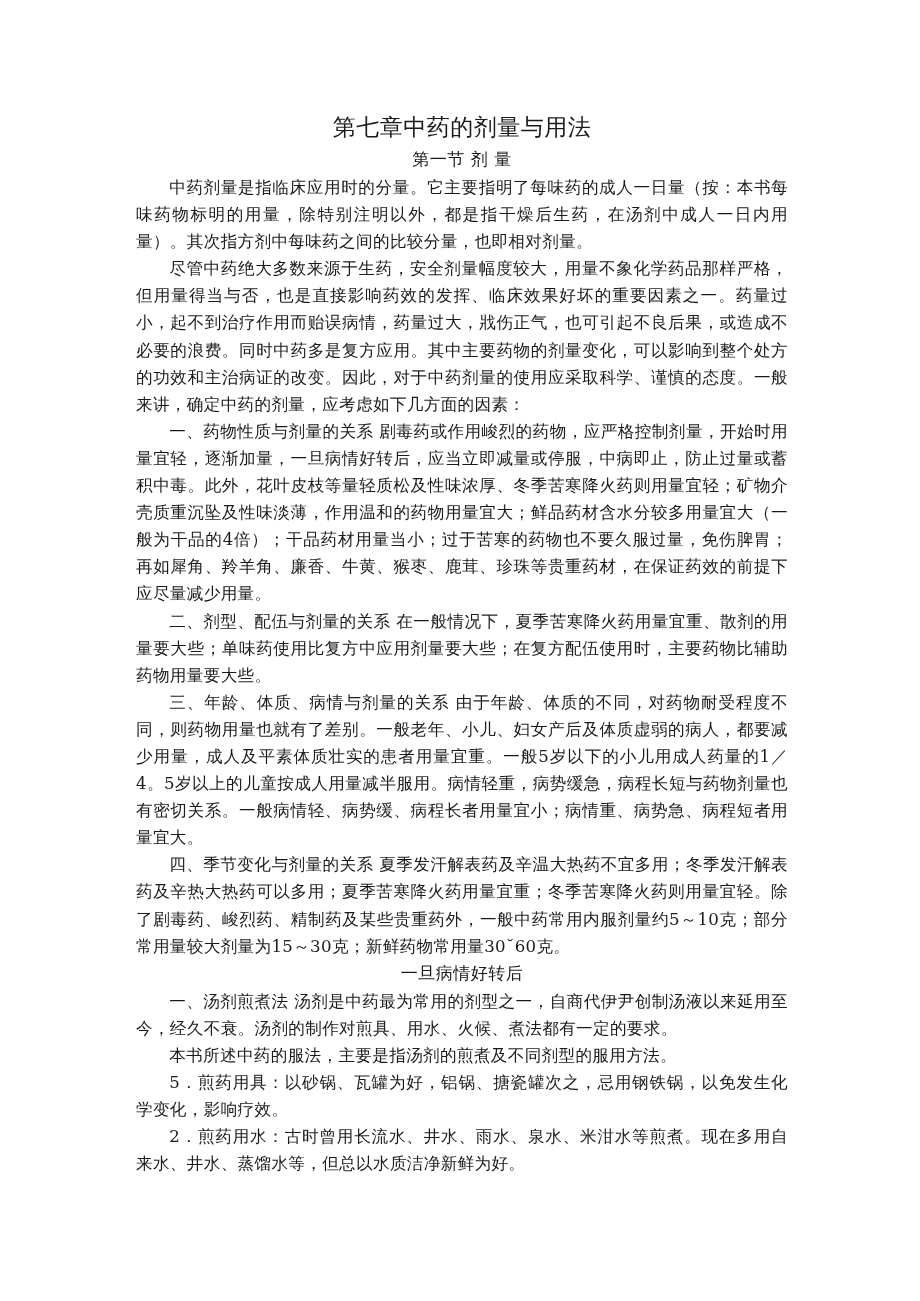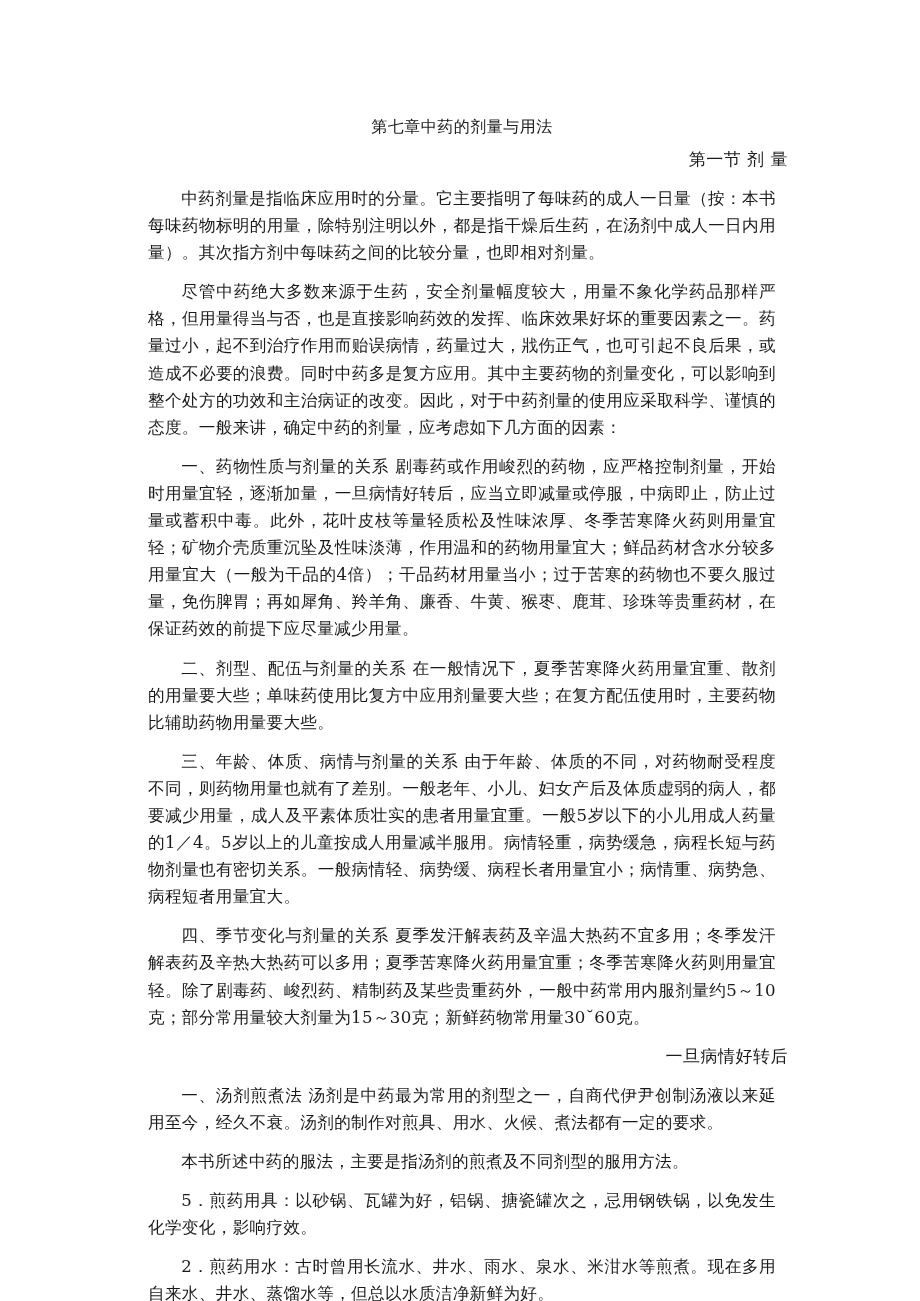--- a/index.html
+++ b/index.html
@@ -16,39 +16,39 @@
     font-family: "DejaVu Serif", "Liberation Serif", serif;
     color: #1a1a1a;
   }
   .content {
     position: absolute;
     left: 136px;
     top: 112px;
     width: 652px;
   }
   h1.chapter-title {
-    font-size: 16px;
+    font-size: 23px;
     font-weight: normal;
     text-align: center;
     margin: 0 0 4px 0;
     line-height: 30px;
     letter-spacing: 0.5px;
   }
   h2.section-title {
     font-size: 17px;
     font-weight: normal;
-    text-align: right;
+    text-align: center;
     margin: 0 0 1px 0;
     line-height: 27px;
     letter-spacing: 0.5px;
   }
   p.para {
     font-size: 16.6px;
     line-height: 27.1px;
-    margin: 12px;
+    margin: 0;
     text-align: justify;
     text-align-last: left;
     text-indent: 2em;
     letter-spacing: 0.02em;
     word-break: break-all;
   }
   .heading-gap {
     margin-top: 1px;
   }
 </style>

